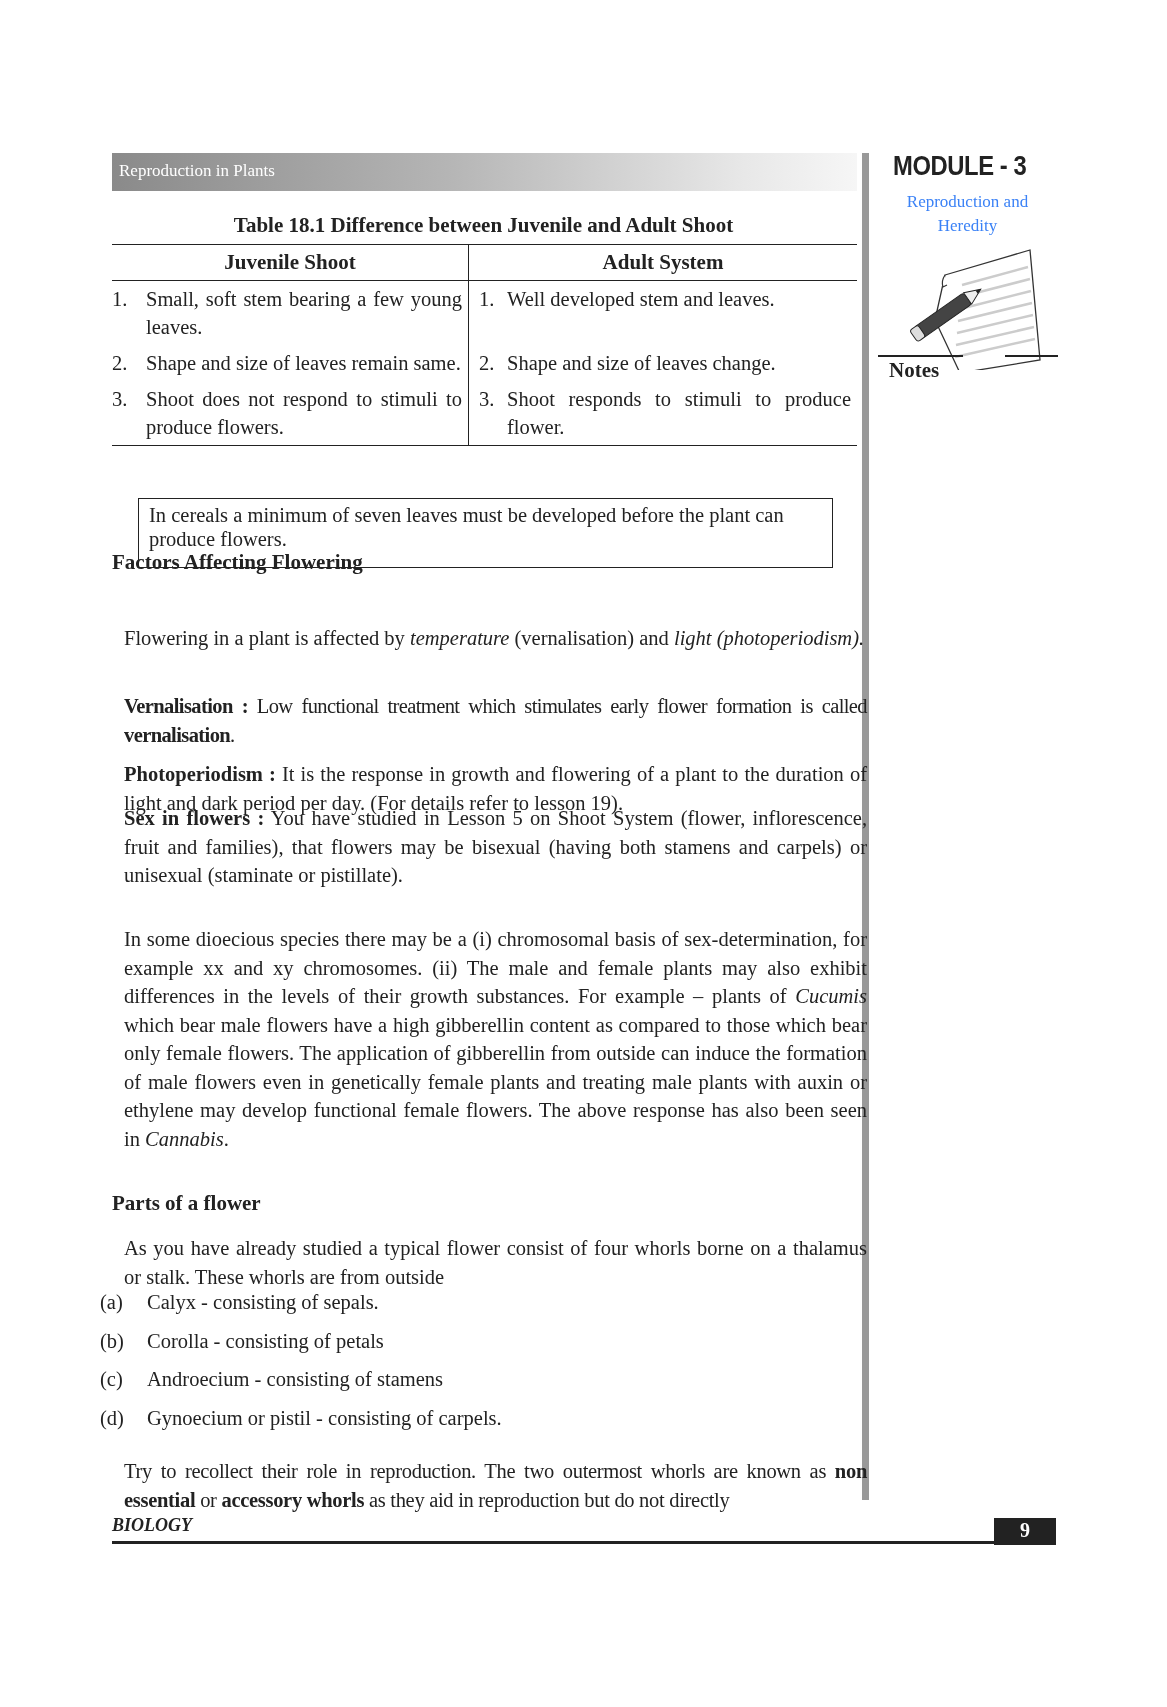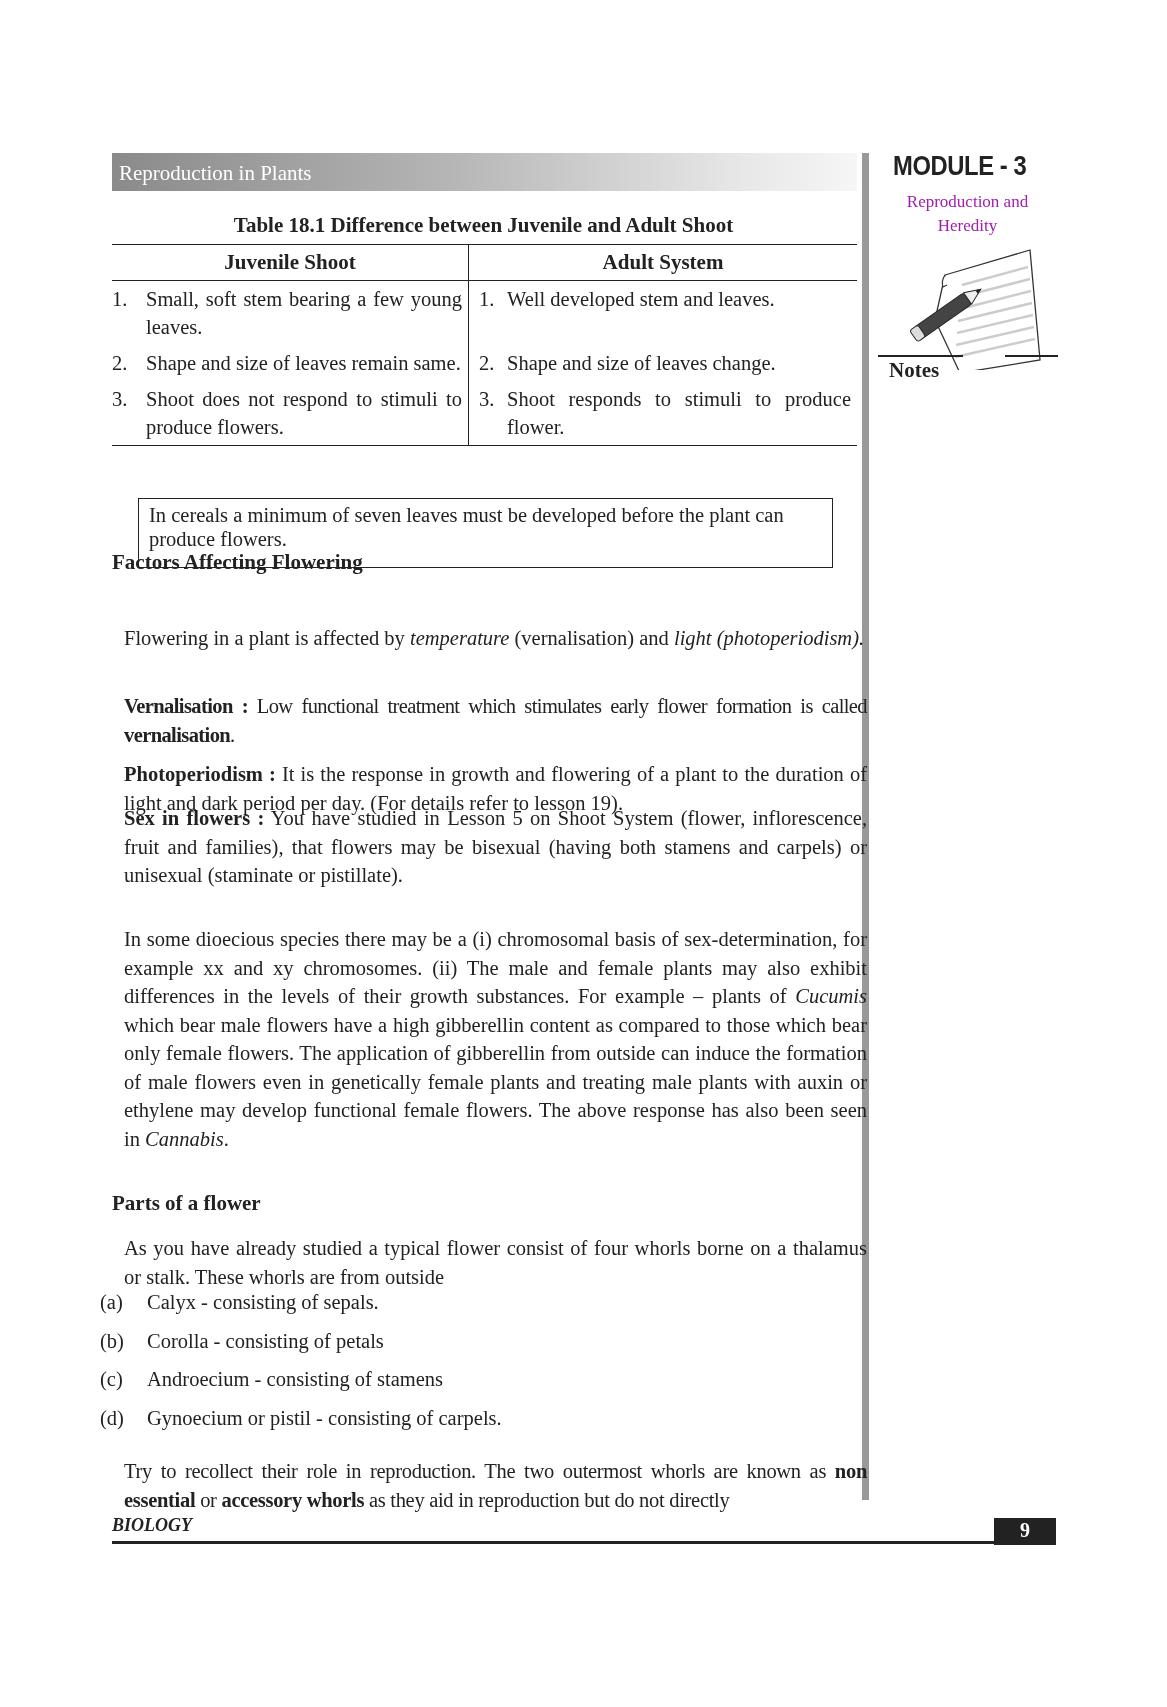--- a/index.html
+++ b/index.html
@@ -1,25 +1,25 @@
 <!DOCTYPE html>
 <html><head>
 <meta charset="utf-8">
 <style>
   html, body { margin:0; padding:0; background:#ffffff; }
   body { width:1167px; height:1707px; position:relative; overflow:hidden;
          font-family:"Liberation Serif", serif; color:#222; }
   .abs { position:absolute; }
   .header-bar { left:112px; top:153px; width:745px; height:38px;
     background:linear-gradient(to right,#8a8a8a 0%,#b5b5b5 45%,#e8e8e8 85%,#f6f6f6 100%); }
-  .header-bar span { position:absolute; left:7px; top:8px; color:#fff; font-size:21px; }
+  .header-bar span { position:absolute; left:7px; top:8px; color:#fff; font-size:17px; }
   .vbar { left:862px; top:153px; width:7px; height:1347px; background:#999; }
   .module-title { left:893px; top:150px; font-family:"Liberation Sans", sans-serif; font-weight:bold;
     font-size:28px; color:#222; letter-spacing:-0.5px; transform:scaleX(0.85); transform-origin:left top; }
-  .module-sub { left:880px; top:190px; width:175px; text-align:center; font-size:17px; line-height:24px; color:#a21caf; }
+  .module-sub { left:880px; top:190px; width:175px; text-align:center; font-size:17px; line-height:24px; color:#3b82f6; }
   .notes-icon { left:890px; top:245px; }
   .notes-line-l { left:878px; top:355px; width:85px; height:2px; background:#222; }
   .notes-line-r { left:1005px; top:355px; width:53px; height:2px; background:#222; }
   .notes-label { left:889px; top:358px; font-weight:bold; font-size:21px; }
   .table-caption { left:112px; top:213px; width:743px; text-align:center; font-weight:bold; font-size:21px; }
   table.cmp { position:absolute; left:112px; top:244px; width:745px; border-collapse:collapse; font-size:20.5px; }
   table.cmp th { font-weight:bold; font-size:21px; height:33px; border-top:1.5px solid #222; border-bottom:1.5px solid #222; }
   table.cmp td { vertical-align:top; padding:0; }
   table.cmp th:first-child, table.cmp td:first-child { border-right:1.2px solid #222; width:354px; }
   table.cmp tr:last-child td { border-bottom:1.5px solid #222; }

